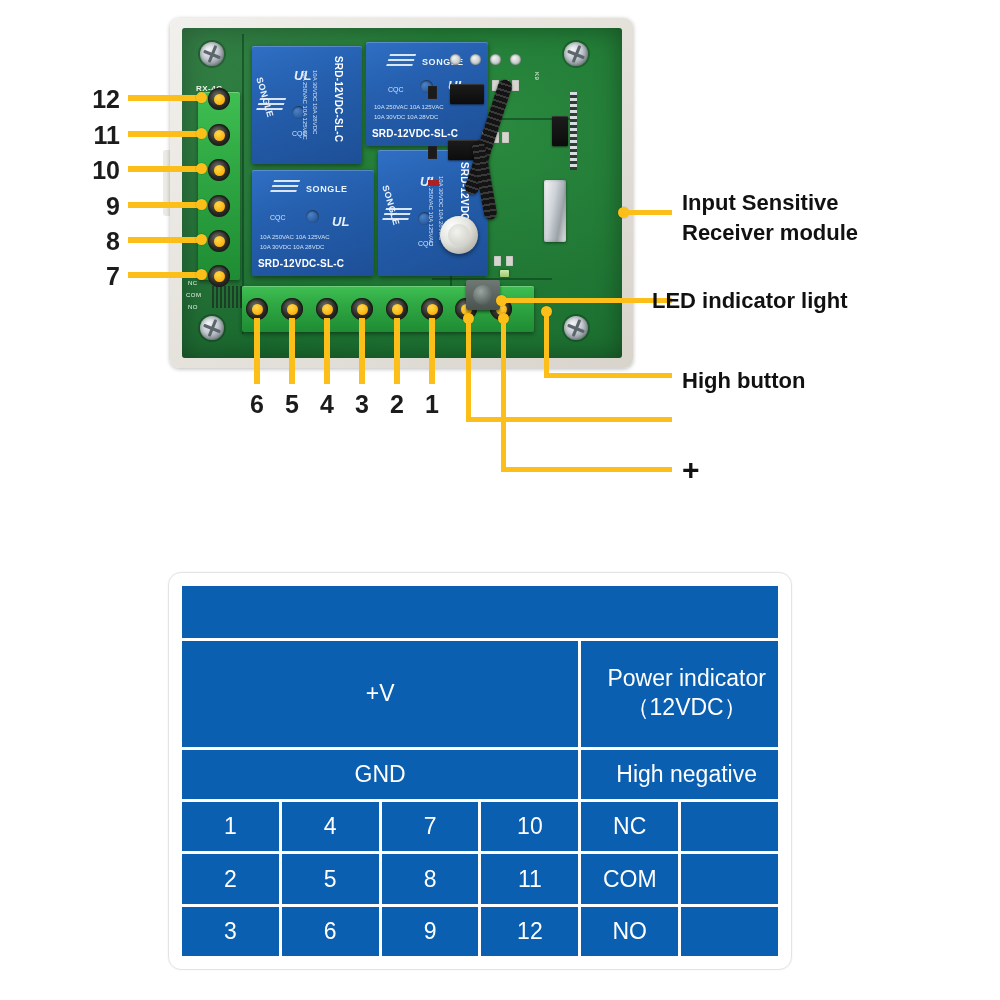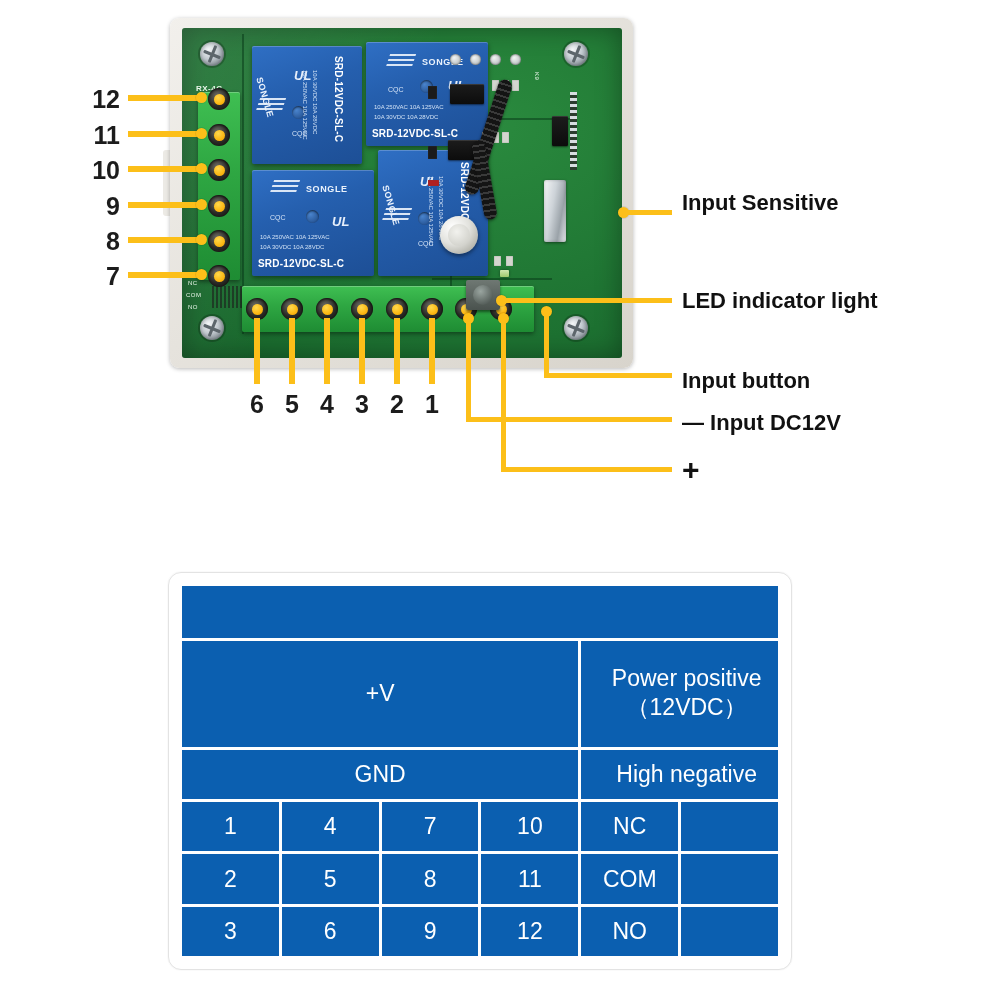--- a/index.html
+++ b/index.html
@@ -358,51 +358,51 @@
     <div class="lead" style="left:394px; top:318px; width:6px; height:66px;"></div>
     <div class="numlabel b" style="left:377px; top:390px; width:40px;">2</div>
 
     <div class="lead" style="left:429px; top:318px; width:6px; height:66px;"></div>
     <div class="numlabel b" style="left:412px; top:390px; width:40px;">1</div>
 
     <div class="dot" style="left:618px; top:207px;"></div>
     <div class="lead" style="left:624px; top:210px; width:48px; height:5px;"></div>
     <div class="calloutTxt" style="left:682px; top:188px;">
       <span>Input Sensitive</span><br>
+      <span>Receiver module</span>
     </div>
 
     <div class="dot" style="left:496px; top:295px;"></div>
     <div class="lead" style="left:502px; top:298px; width:170px; height:5px;"></div>
-    <div class="calloutTxt" style="left:682px; top:286px;">LED indicator light</div>
+    <div class="calloutTxt" style="left:652px; top:286px;">LED indicator light</div>
 
     <div class="dot" style="left:541px; top:306px;"></div>
     <div class="lead" style="left:544px; top:309px; width:5px; height:69px;"></div>
     <div class="lead" style="left:544px; top:373px; width:128px; height:5px;"></div>
-    <div class="calloutTxt" style="left:682px; top:366px;">Input button</div>
+    <div class="calloutTxt" style="left:682px; top:366px;">High button</div>
 
     <div class="dot" style="left:463px; top:313px;"></div>
     <div class="lead" style="left:466px; top:316px; width:5px; height:105px;"></div>
     <div class="lead" style="left:466px; top:417px; width:206px; height:5px;"></div>
-    <div class="calloutTxt" style="left:682px; top:408px;">— Input DC12V</div>
 
     <div class="dot" style="left:498px; top:313px;"></div>
     <div class="lead" style="left:501px; top:316px; width:5px; height:155px;"></div>
     <div class="lead" style="left:501px; top:467px; width:171px; height:5px;"></div>
     <div class="calloutTxt" style="left:682px; top:455px; font-size:30px;">+</div>
   </div>
 
   <div id="tableWrap">
     <table class="spec">
       <tbody>
           <tr class="headrow">
         <td colspan="6"></td>
       </tr>
       <tr>
         <td colspan="4">+V</td>
-        <td colspan="2" class="lefttxt">Power positive（12VDC）</td>
+        <td colspan="2" class="lefttxt">Power indicator（12VDC）</td>
       </tr>
       <tr>
         <td colspan="4">GND</td>
         <td colspan="2" class="lefttxt">High negative</td>
       </tr>
       <tr>
         <td class="num">1</td>
         <td class="num">4</td>
         <td class="num">7</td>
         <td class="num">10</td>

